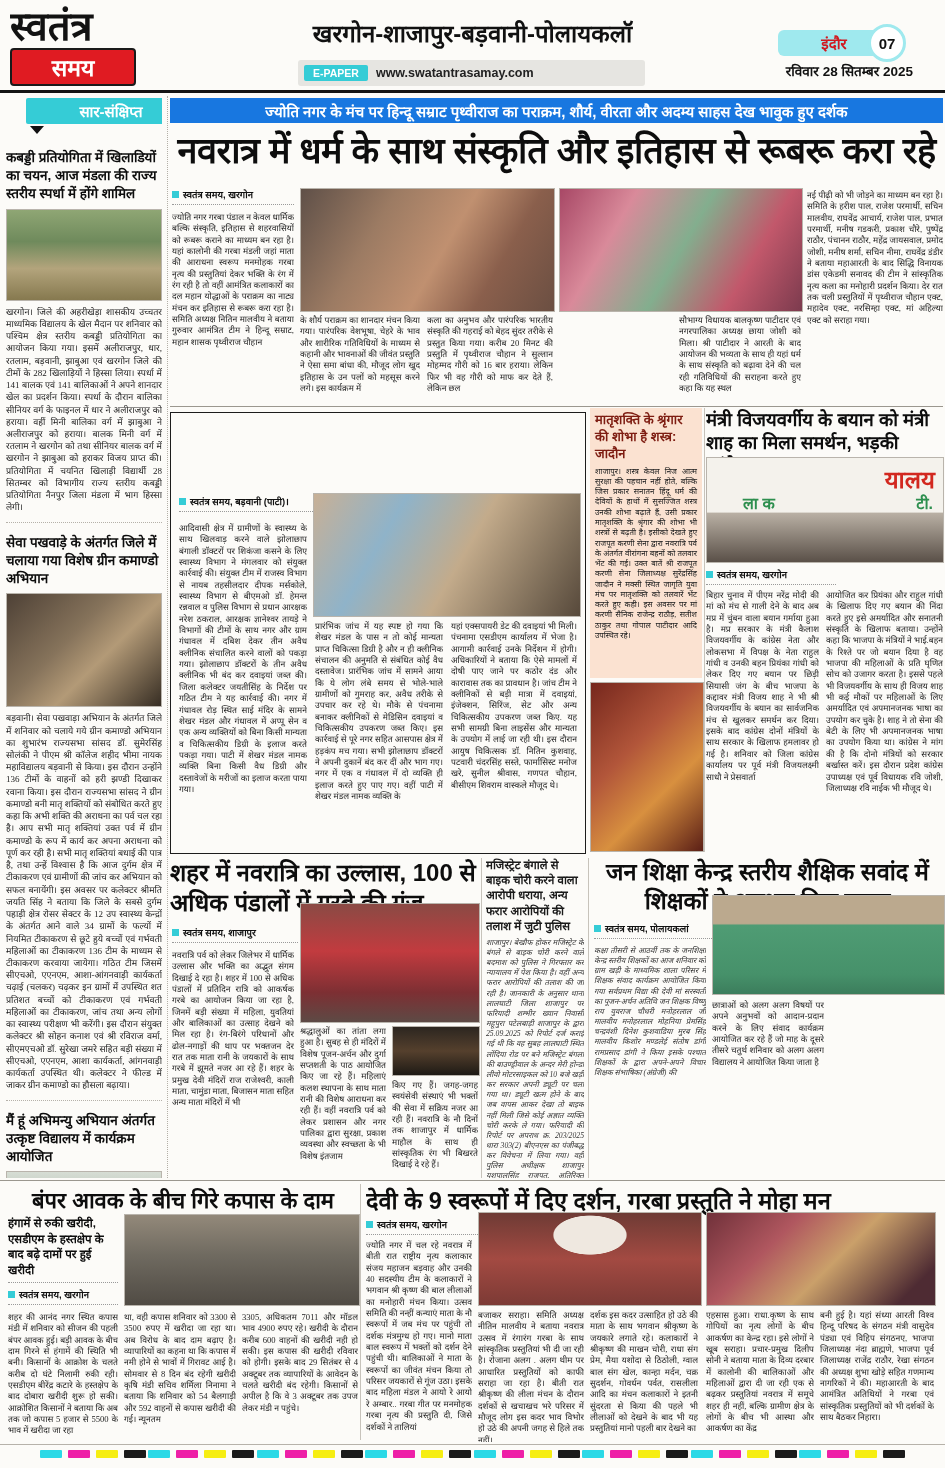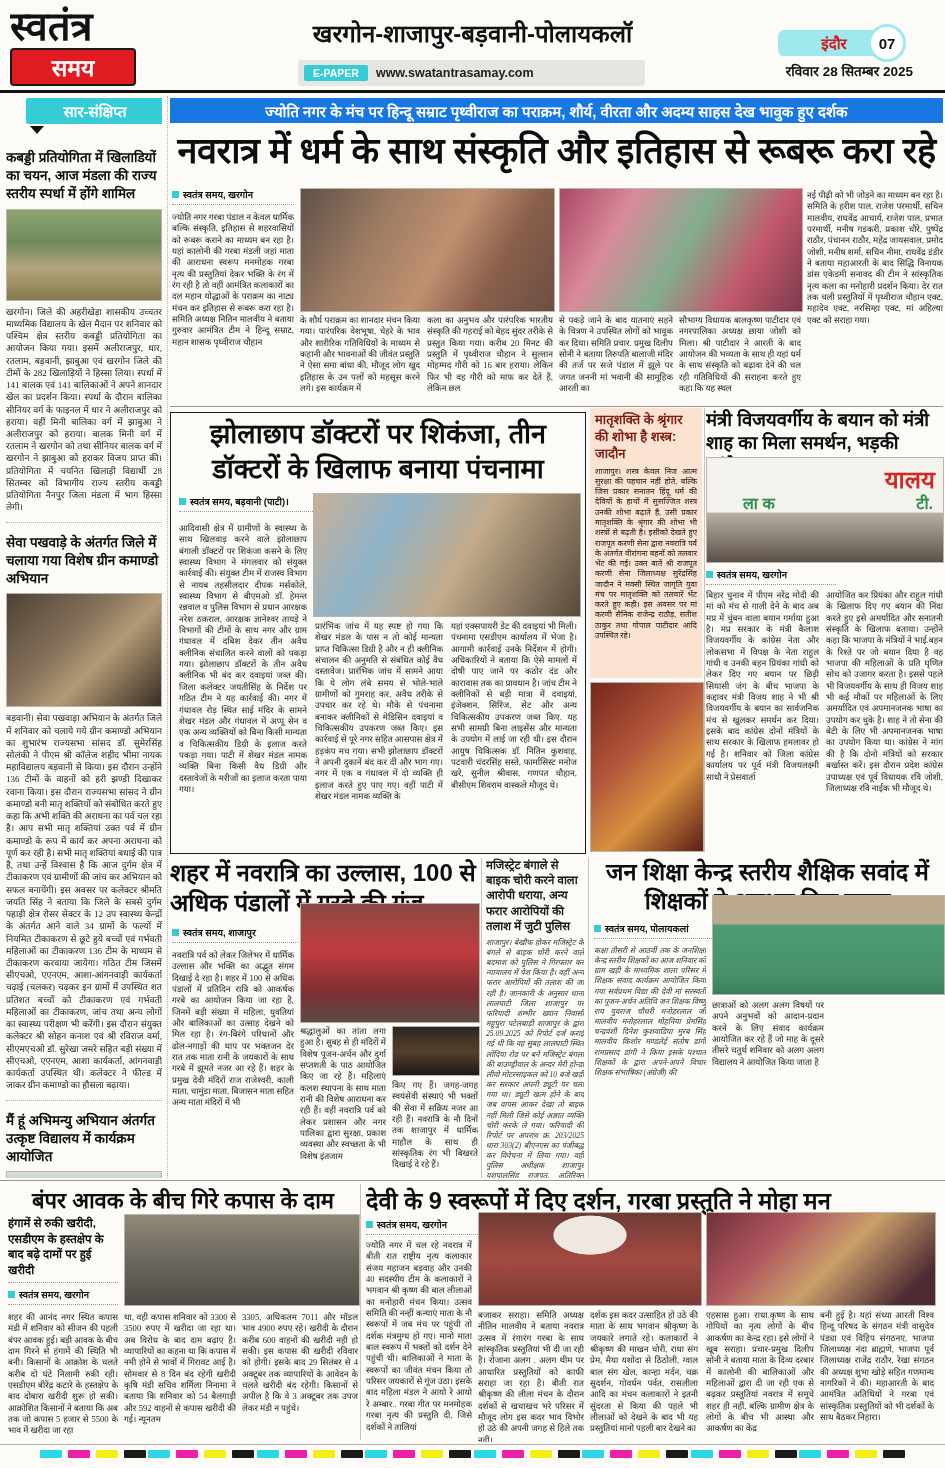--- a/index.html
+++ b/index.html
@@ -27,21 +27,21 @@
              font-weight:800;font-size:15px;display:flex;align-items:center;justify-content:center;}
   .city-circle{background:#fff;border:3px solid #9fe9ee;border-radius:50%;display:flex;align-items:center;
                justify-content:center;font-family:"Liberation Sans", sans-serif;font-weight:800;font-size:15px;color:#111;}
   .dateline{font-family:"Liberation Sans", sans-serif;font-weight:700;font-size:13.5px;text-align:center;color:#111;}
   
   .kicker{background:#1877e0;color:#fff;font-family:"Liberation Sans", sans-serif;font-weight:700;
           font-size:15px;display:flex;align-items:center;justify-content:center;}
   .main-hl{font-size:36px;line-height:1.25;text-align:center;letter-spacing:-0.5px;}
   
   .s-head{background:#35ccd6;color:#fff;font-family:"Liberation Sans", sans-serif;font-weight:800;
-          font-size:15px;text-align:center;border-radius:2px;padding:3px 0;}
+          font-size:15px;text-align:center;border-radius:2px;padding:3px 16px;}
   .s-tri{width:0;height:0;border-left:7px solid transparent;border-right:7px solid transparent;border-top:8px solid #111;}
   .s-art h3{font-family:"Liberation Sans", sans-serif;font-weight:700;font-size:13.5px;line-height:1.35;margin:7px 0 5px;}
   .s-art p{font-size:9px;line-height:1.36;text-align:justify;margin:5px 0 0;color:#222;}
   .s-art{border-top:1px dotted #b5b1a9;padding-top:4px;margin-top:8px;}
   .s-art.first{border-top:none;margin-top:4px;}
   
   .pinkbox{background:#fbe2d1;}
   .pinkbox h3{font-family:"Liberation Sans", sans-serif;font-weight:800;font-size:13px;line-height:1.3;
               color:#7e1d12;margin:4px 5px 4px;}
   .pinkbox p{font-size:7.9px;line-height:1.3;text-align:justify;margin:0 5px;color:#222;}
@@ -118,27 +118,25 @@
 
   <div class="abs byline" style="left:172px;top:188px;width:122px;">
     <span class="bymark"></span>
     <span>स्वतंत्र समय, खरगोन</span>
   </div>
   <div class="abs body-txt" style="left:172px;top:212px;width:122px;height:196px;">ज्योति नगर गरबा पंडाल न केवल धार्मिक बल्कि संस्कृति, इतिहास से शहरवासियों को रूबरू कराने का माध्यम बन रहा है। यहां कालोनी की गरबा मंडली जहां माता की आराधना स्वरूप मनमोहक गरबा नृत्य की प्रस्तुतियां देकर भक्ति के रंग में रंग रही है तो वहीं आमंत्रित कलाकारों का दल महान योद्धाओं के पराक्रम का नाट्य मंचन कर इतिहास से रूबरू करा रहा है। समिति अध्यक्ष नितिन मालवीय ने बताया गुरुवार आमंत्रित टीम ने हिन्दू सम्राट, महान शासक पृथ्वीराज चौहान</div>
   <div class="abs photo ph-main1" style="left:300px;top:188px;width:253px;height:122px;"></div>
   <div class="abs photo ph-main2" style="left:559px;top:188px;width:242px;height:122px;"></div>
   <div class="abs body-txt" style="left:300px;top:315px;width:120px;height:93px;">के शौर्य पराक्रम का शानदार मंचन किया गया। पारंपरिक वेशभूषा, चेहरे के भाव और शारीरिक गतिविधियों के माध्यम से कहानी और भावनाओं की जीवंत प्रस्तुति ने ऐसा समा बांधा की, मौजूद लोग खुद इतिहास के उन पलों को महसूस करने लगे। इस कार्यक्रम में</div>
   <div class="abs body-txt" style="left:427px;top:315px;width:126px;height:93px;">कला का अनुभव और पारंपरिक भारतीय संस्कृति की गहराई को बेहद सुंदर तरीके से प्रस्तुत किया गया। करीब 20 मिनट की प्रस्तुति में पृथ्वीराज चौहान ने सुल्तान मोहम्मद गौरी को 16 बार हराया। लेकिन फिर भी वह गौरी को माफ कर देते हैं, लेकिन छल</div>
-  <div class="abs body-txt" style="left:559px;top:315px;width:114px;height:93px;">से पकड़े जाने के बाद यातनाएं सहने के चित्रण ने उपस्थित लोगों को भावुक कर दिया। समिति प्रचार. प्रमुख दिलीप सोनी ने बताया तिरुपति बालाजी मंदिर की तर्ज पर सजे पंडाल में झूले पर जगत जननी मां भवानी की सामूहिक आरती का</div>
   <div class="abs body-txt" style="left:679px;top:315px;width:122px;height:93px;">सौभाग्य विधायक बालकृष्ण पाटीदार एवं नगरपालिका अध्यक्ष छाया जोशी को मिला। श्री पाटीदार ने आरती के बाद आयोजन की भव्यता के साथ ही यहां धर्म के साथ संस्कृति को बढ़ावा देने की चल रही गतिविधियों की सराहना करते हुए कहा कि यह स्थल</div>
   <div class="abs body-txt" style="left:807px;top:190px;width:136px;height:218px;">नई पीढ़ी को भी जोड़ने का माध्यम बन रहा है। समिति के हरीश पाल, राजेश परमार्थी, सचिन मालवीय, राघवेंद्र आचार्य, राजेश पाल, प्रभात परमार्थी, मनीष गडकरी, प्रकाश चौरे, पुष्पेंद्र राठौर, पंचानन राठौर, महेंद्र जायसवाल, प्रमोद जोशी, मनीष शर्मा, सचिन नीमा, राघवेंद्र डंडीर ने बताया महाआरती के बाद सिद्धि विनायक डांस एकेडमी सनावद की टीम ने सांस्कृतिक नृत्य कला का मनोहारी प्रदर्शन किया। देर रात तक चली प्रस्तुतियों में पृथ्वीराज चौहान एक्ट, महादेव एक्ट, नरसिम्हा एक्ट, मां अहिल्या एक्ट को सराहा गया।</div>
   <div class="abs hrule" style="left:170px;top:406px;width:773px;"></div>
 
   <div class="abs" style="left:170px;top:412px;width:414px;height:440px;border:1.5px solid #1c1c1c;">
-    <div class="hl" style="font-size:27px;line-height:1.28;text-align:center;margin:4px 6px 2px;">झोलाछाप डॉक्टरों पर शिकंजा, तीन डॉक्टरों के खिलाफ बनाया पंचनामा</div>
     <div class="byline abs" style="left:8px;top:82px;width:140px;">
       <span class="bymark"></span>
       <span>स्वतंत्र समय, बड़वानी (पाटी)।</span>
     </div>
     <div class="photo ph-clinic abs" style="left:142px;top:80px;width:266px;height:122px;"></div>
     <div class="body-txt abs" style="left:8px;top:110px;width:128px;height:322px;">आदिवासी क्षेत्र में ग्रामीणों के स्वास्थ्य के साथ खिलवाड़ करने वाले झोलाछाप बंगाली डॉक्टरों पर शिकंजा कसने के लिए स्वास्थ्य विभाग ने मंगलवार को संयुक्त कार्रवाई की। संयुक्त टीम में राजस्व विभाग से नायब तहसीलदार दीपक मर्सकोले, स्वास्थ्य विभाग से बीएमओ डॉ. हेमन्त रन्नवाल व पुलिस विभाग से प्रधान आरक्षक नरेश ठकराल, आरक्षक ज्ञानेश्वर तायड़े ने विभागों की टीमों के साथ नगर और ग्राम गंधावल में दबिश देकर तीन अवैध क्लीनिक संचालित करने वालों को पकड़ा गया। झोलाछाप डॉक्टरों के तीन अवैध क्लीनिक भी बंद कर दवाइयां जब्त की। जिला कलेक्टर जयतीसिंह के निर्देश पर गठित टीम ने यह कार्रवाई की। नगर में गंधावल रोड़ स्थित साई मंदिर के सामने शेखर मंडल और गंधावल में अप्पू सेन व एक अन्य व्यक्तियों को बिना किसी मान्यता व चिकित्सकीय डिग्री के इलाज करते पकड़ा गया। पाटी में शेखर मंडल नामक व्यक्ति बिना किसी वैध डिग्री और दस्तावेजों के मरीजों का इलाज करता पाया गया।</div>
     <div class="body-txt abs" style="left:144px;top:208px;width:128px;height:222px;">प्रारंभिक जांच में यह स्पष्ट हो गया कि शेखर मंडल के पास न तो कोई मान्यता प्राप्त चिकित्सा डिग्री है और न ही क्लीनिक संचालन की अनुमति से संबंधित कोई वैध दस्तावेज। प्रारंभिक जांच में सामने आया कि ये लोग लंबे समय से भोले-भाले ग्रामीणों को गुमराह कर, अवैध तरीके से उपचार कर रहे थे। मौके से पंचनामा बनाकर क्लीनिकों से मेडिसिन दवाइयां व चिकित्सकीय उपकरण जब्त किए। इस कार्रवाई से पूरे नगर सहित आसपास क्षेत्र में हड़कंप मच गया। सभी झोलाछाप डॉक्टरों ने अपनी दुकानें बंद कर दीं और भाग गए। नगर में एक व गंधावल में दो व्यक्ति ही इलाज करते हुए पाए गए। वहीं पाटी में शेखर मंडल नामक व्यक्ति के</div>
     <div class="body-txt abs" style="left:280px;top:208px;width:126px;height:222px;">यहां एक्सपायरी डेट की दवाइयां भी मिली। पंचनामा एसडीएम कार्यालय में भेजा है। आगामी कार्रवाई उनके निर्देशन में होगी। अधिकारियों ने बताया कि ऐसे मामलों में दोषी पाए जाने पर कठोर दंड और कारावास तक का प्रावधान है। जांच टीम ने क्लीनिकों से बड़ी मात्रा में दवाइयां, इंजेक्शन, सिरिंज, सेट और अन्य चिकित्सकीय उपकरण जब्त किए. यह सभी सामग्री बिना लाइसेंस और मान्यता के उपयोग में लाई जा रही थी। इस दौरान आयुष चिकित्सक डॉ. नितिन कुशवाह, पटवारी चंदरसिंह सस्ते, फार्मासिस्ट मनोज खरे, सुनील श्रीवास, गणपत चौहान, बीसीएम शिवराम वास्कले मौजूद थे।</div>
   </div>
 

